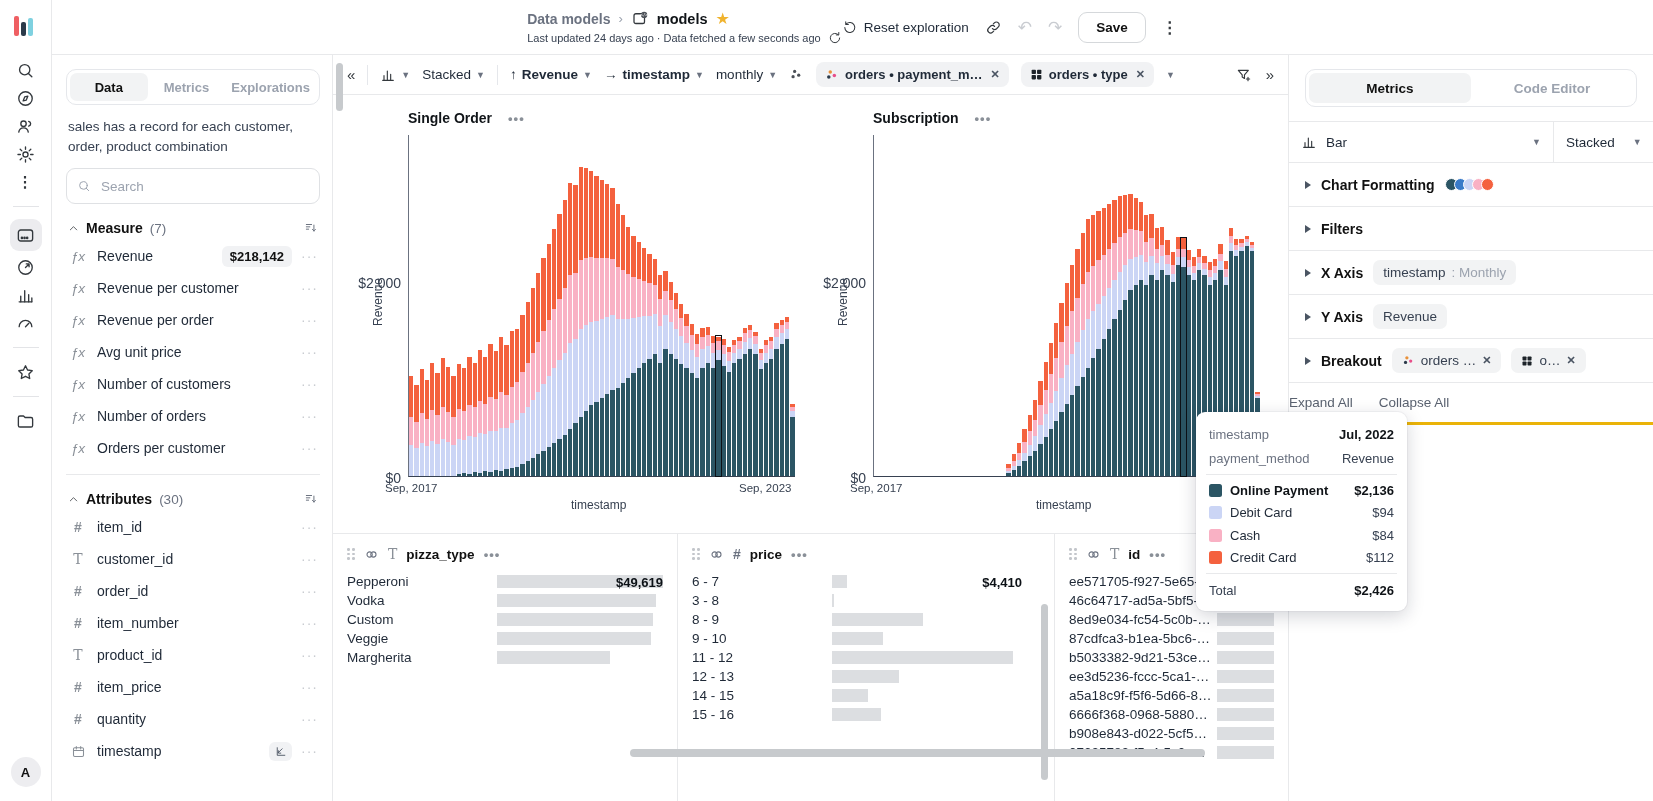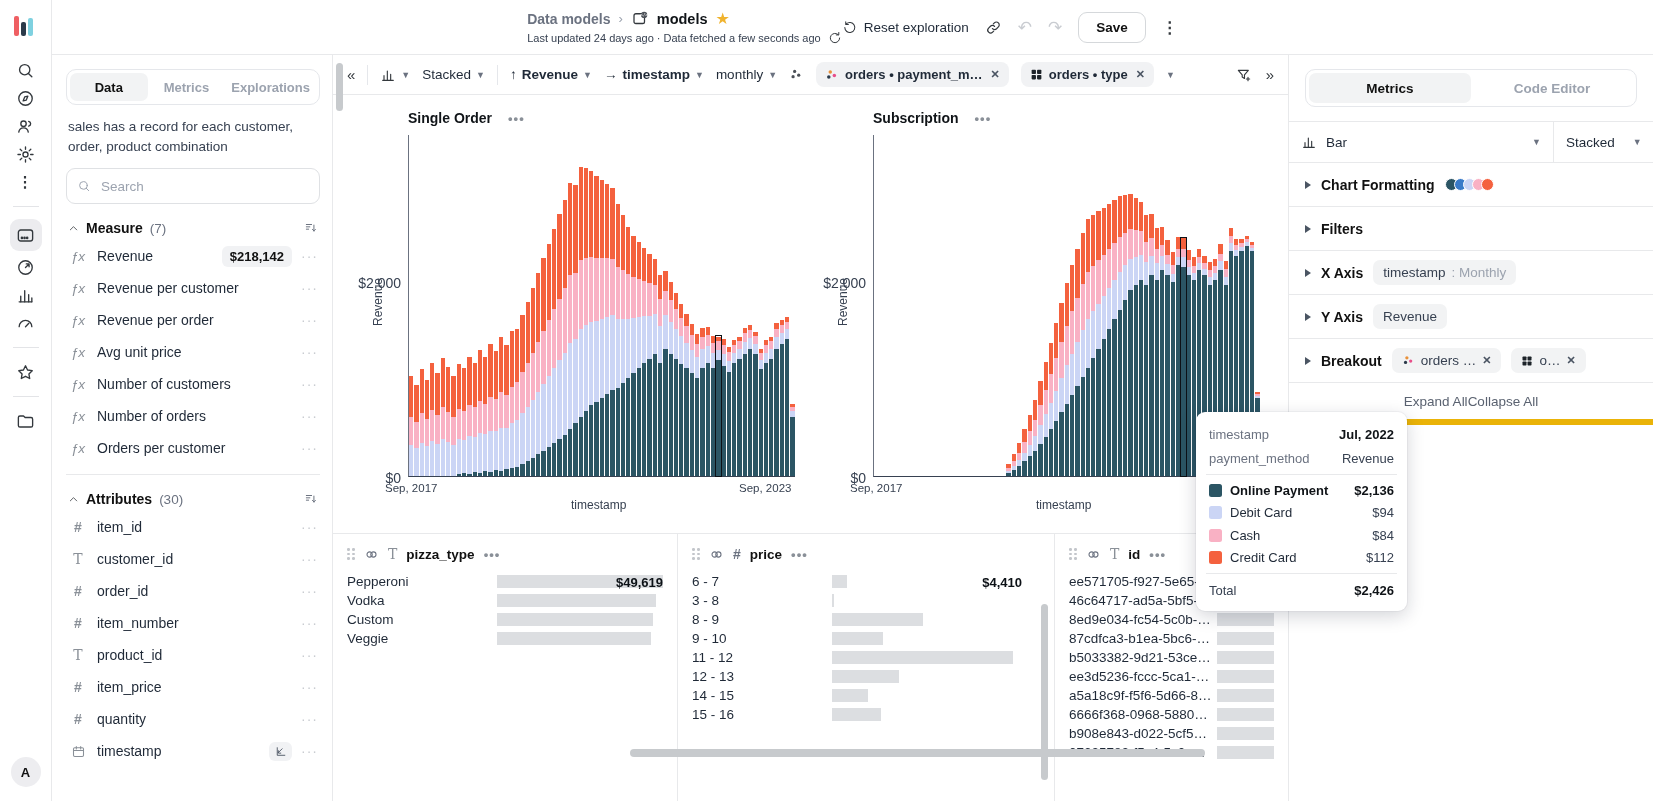--- a/index.html
+++ b/index.html
@@ -128,21 +128,21 @@
   .rp-sec { display:flex; align-items:center; gap:10px; height:44px; border-bottom:1px solid #e8e9eb; padding:0 16px; }
   .tri { width:0; height:0; border-top:4.5px solid transparent; border-bottom:4.5px solid transparent; border-left:6px solid #4b5563; flex:none; cursor:pointer;}
   .rp-label { font-weight:700; font-size:14px; color:#111; white-space:nowrap; cursor:pointer;}
   .pal { display:flex; }
   .pal i { width:13px; height:13px; border-radius:50%; display:block; border:1.5px solid #fff; }
   .pal i + i { margin-left:-4px; }
   .rp-chip { background:#f2f3f4; border-radius:7px; padding:5px 10px; font-size:13.5px; color:#374151;
              display:flex; align-items:center; gap:6px; white-space:nowrap; cursor:pointer;}
   .rp-chip .muted { color:#9ca3af; }
   .rp-chip .x { font-size:11px; font-weight:700; color:#4b5563; cursor:pointer;}
-  .rp-links { display:flex; justify-content:center; align-items:center; height:42px; border-bottom:6px solid #eab308;}
+  .rp-links { display:flex; justify-content:flex-start; gap:26px; align-items:center; height:42px; border-bottom:3px solid #eab308;}
   .rp-link { color:#5a6270; font-size:13.5px; cursor:pointer; }
 
   
   .tooltip { position:absolute; left:1196px; top:412px; width:211px; background:#fff; border-radius:9px;
              box-shadow:0 5px 18px rgba(15,23,42,.18), 0 0 0 1px rgba(15,23,42,.04); padding:10px 13px 9px; z-index:50;}
   .tt-row { display:flex; align-items:center; justify-content:space-between; font-size:13px; height:24px;}
   .tt-key { color:#6b7280; }
   .tt-val-b { font-weight:700; color:#101418; }
   .tt-val { color:#374151; }
   .tt-div { height:1px; background:#e8e9eb; margin:4px -3px; }
@@ -1310,20 +1310,26 @@
           <div class="bp-row">
             <span class="bp-label" style="width: 150px;">Custom</span>
             <span class="bp-track">
               <span class="bp-bar" style="width: 94%;"></span>
             </span>
           </div>
           <div class="bp-row">
             <span class="bp-label" style="width: 150px;">Veggie</span>
             <span class="bp-track">
               <span class="bp-bar" style="width: 93%;"></span>
+            </span>
+          </div>
+          <div class="bp-row">
+            <span class="bp-label" style="width: 150px;">Margherita</span>
+            <span class="bp-track">
+              <span class="bp-bar" style="width: 68%;"></span>
             </span>
           </div>
         </div>
     </div>
     <div class="bpanel bp2">
       <div class="bp-hdr">
         <span class="drag">
             <i></i>
             <i></i>
             <i></i>

